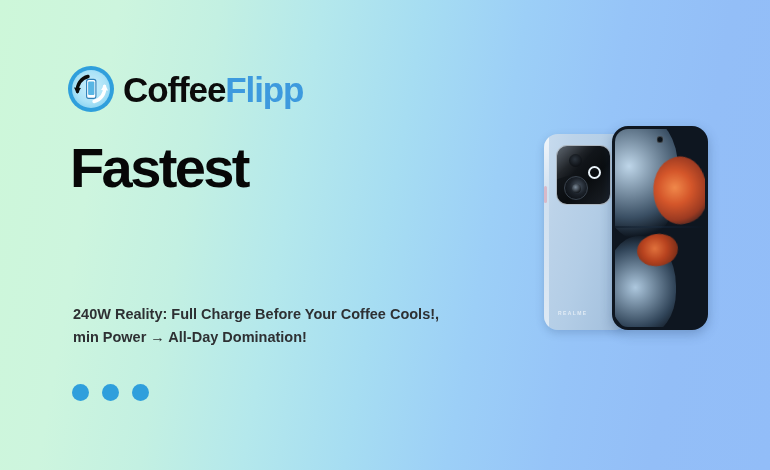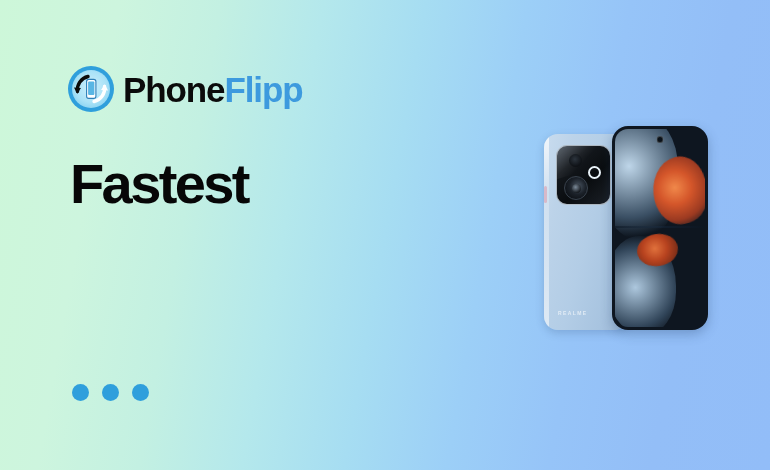--- a/index.html
+++ b/index.html
@@ -49,21 +49,20 @@
   #logo-text .w1 { color:#0b0b0b; }
   #logo-text .w2 { color:#3d9ade; }
 
   
   #headline1 {
     position:absolute; left:70px; top:140px;
     font-size:56px; font-weight:bold;
     letter-spacing:-2.6px; line-height:1;
     color:#070707;
     white-space:nowrap;
-    margin-top:16px;
   }
   #headline2 {
     position:absolute; left:70px; top:224px;
     font-size:56px; font-weight:bold;
     letter-spacing:-2.3px; line-height:1;
     color:#2b9bd8;
     white-space:nowrap;
   }
 
   
@@ -222,26 +221,27 @@
       <svg viewBox="0 0 46 46" width="46" height="46" aria-hidden="true">
         <path d="M9.5 25.5 A13.5 13.5 0 0 1 20 10.5" fill="none" stroke="#0b0b0b" stroke-width="3.4" stroke-linecap="round"></path>
         <path d="M9.2 27.8 L6.0 21.6 L13.0 21.9 Z" fill="#0b0b0b"></path>
         <path d="M36.5 20.5 A13.5 13.5 0 0 1 26 35.5" fill="none" stroke="#ffffff" stroke-width="3.4" stroke-linecap="round"></path>
         <path d="M36.8 18.2 L40.0 24.4 L33.0 24.1 Z" fill="#ffffff"></path>
         <rect x="18.6" y="13.4" width="9.3" height="19" rx="2.1" fill="#ffffff" stroke="#2f7fb8" stroke-width="1.1"></rect>
         <rect x="20.1" y="15.4" width="6.3" height="13.6" rx="1" fill="#59b6e4"></rect>
       </svg>
     </div>
     <div id="logo-text">
-      <span class="w1">Phone</span><span class="w2">Flipp</span>
+      <span class="w1">Coffee</span><span class="w2">Flipp</span>
     </div>
   </div>
 
   <div id="headline1">Fastest</div>
 
+  <div id="subtitle">240W Reality: Full Charge Before Your Coffee Cools!, min Power → All-Day Domination!</div>
 
   <div id="dots">
     <span class="dot"></span>
     <span class="dot"></span>
     <span class="dot"></span>
   </div>
 
   <div id="phones">
 
     <div id="phone-back">

